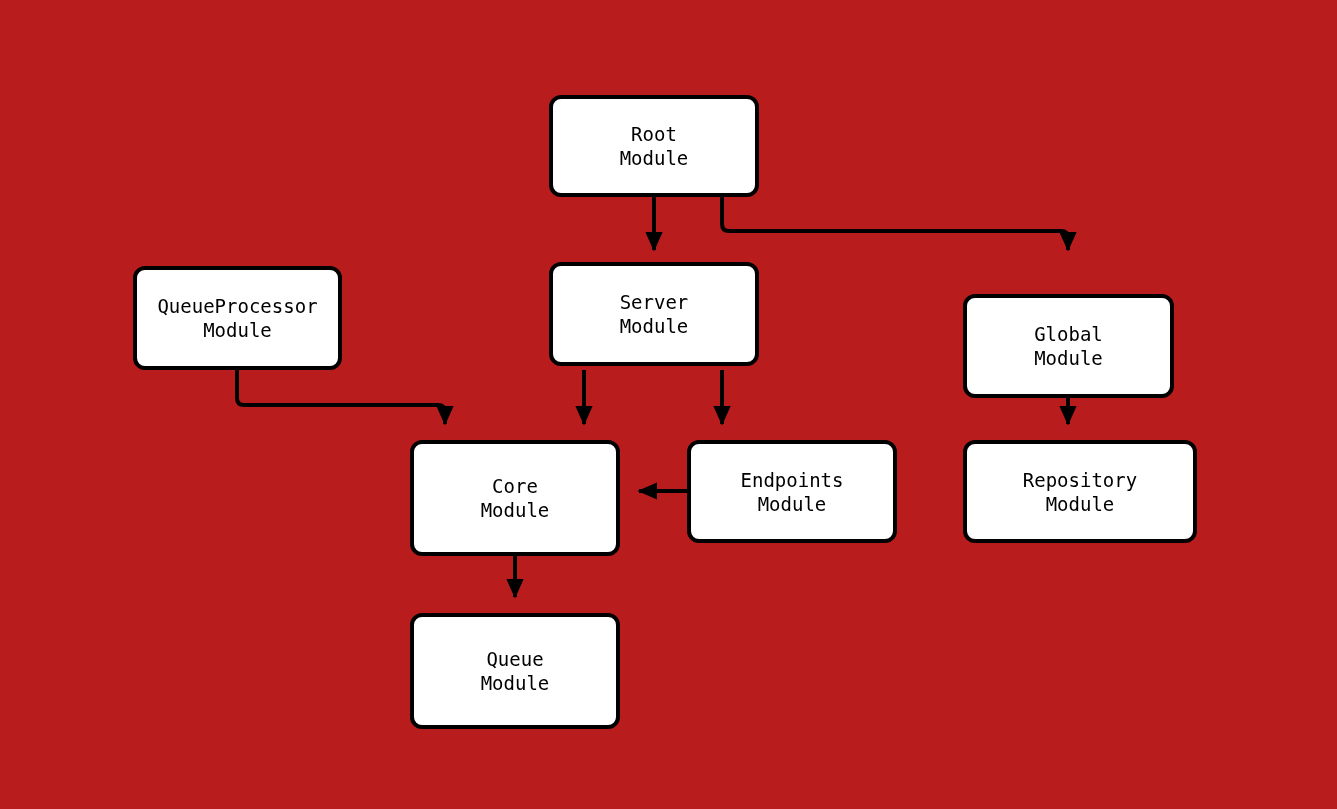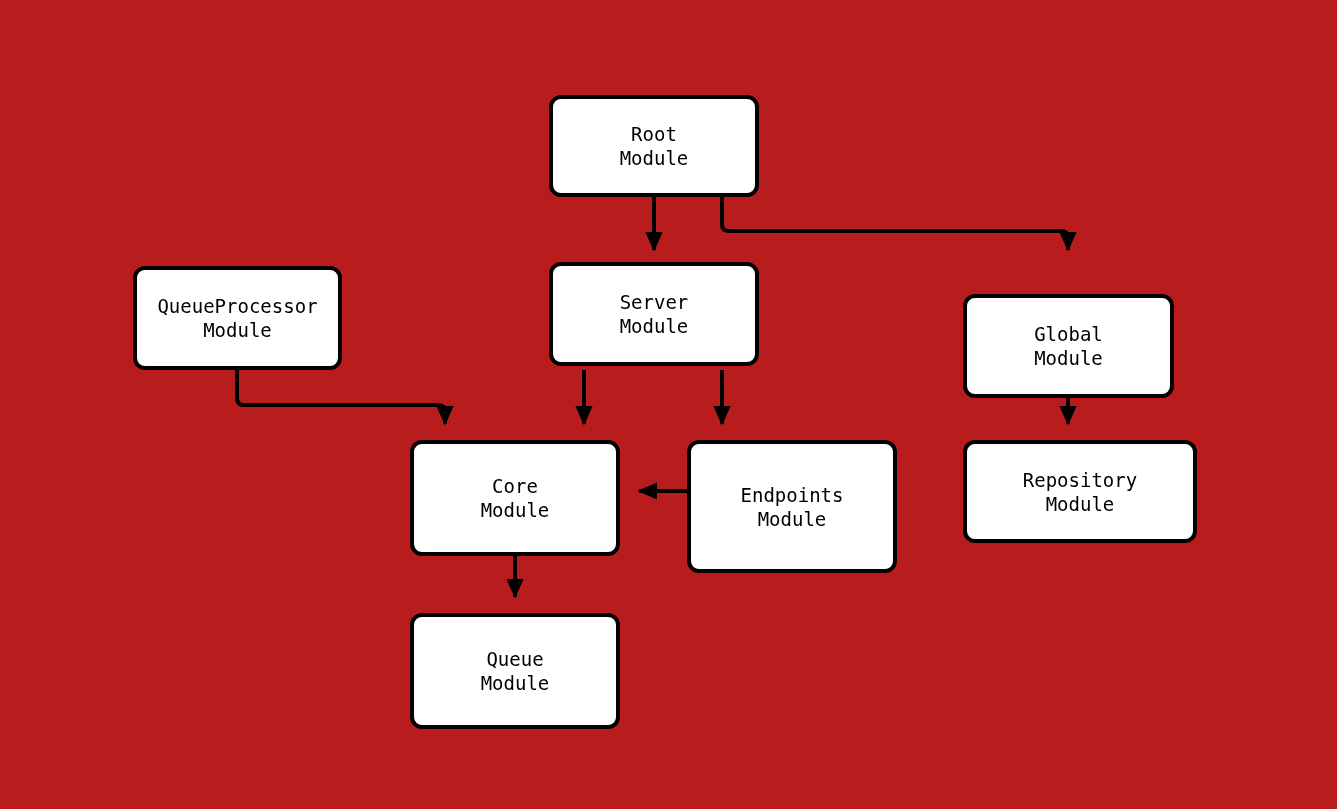--- a/index.html
+++ b/index.html
@@ -93,21 +93,21 @@
   <div class="node" id="node-global" style="left: 963px; top: 266px; width: 211px; height: 104px; margin-top: 28px;">
     <span class="node-label">Global</span>
     <span class="node-label">Module</span>
   </div>
 
   <div class="node" id="node-core" style="left: 410px; top: 440px; width: 210px; height: 116px;">
     <span class="node-label">Core</span>
     <span class="node-label">Module</span>
   </div>
 
-  <div class="node" id="node-endpoints" style="left: 687px; top: 440px; width: 210px; height: 133px;">
+  <div class="node" id="node-endpoints" style="left: 687px; top: 440px; width: 210px; height: 103px;">
     <span class="node-label">Endpoints</span>
     <span class="node-label">Module</span>
   </div>
 
   <div class="node" id="node-repository" style="left: 963px; top: 440px; width: 234px; height: 103px;">
     <span class="node-label">Repository</span>
     <span class="node-label">Module</span>
   </div>
 
   <div class="node" id="node-queue" style="left: 410px; top: 613px; width: 210px; height: 116px;">

